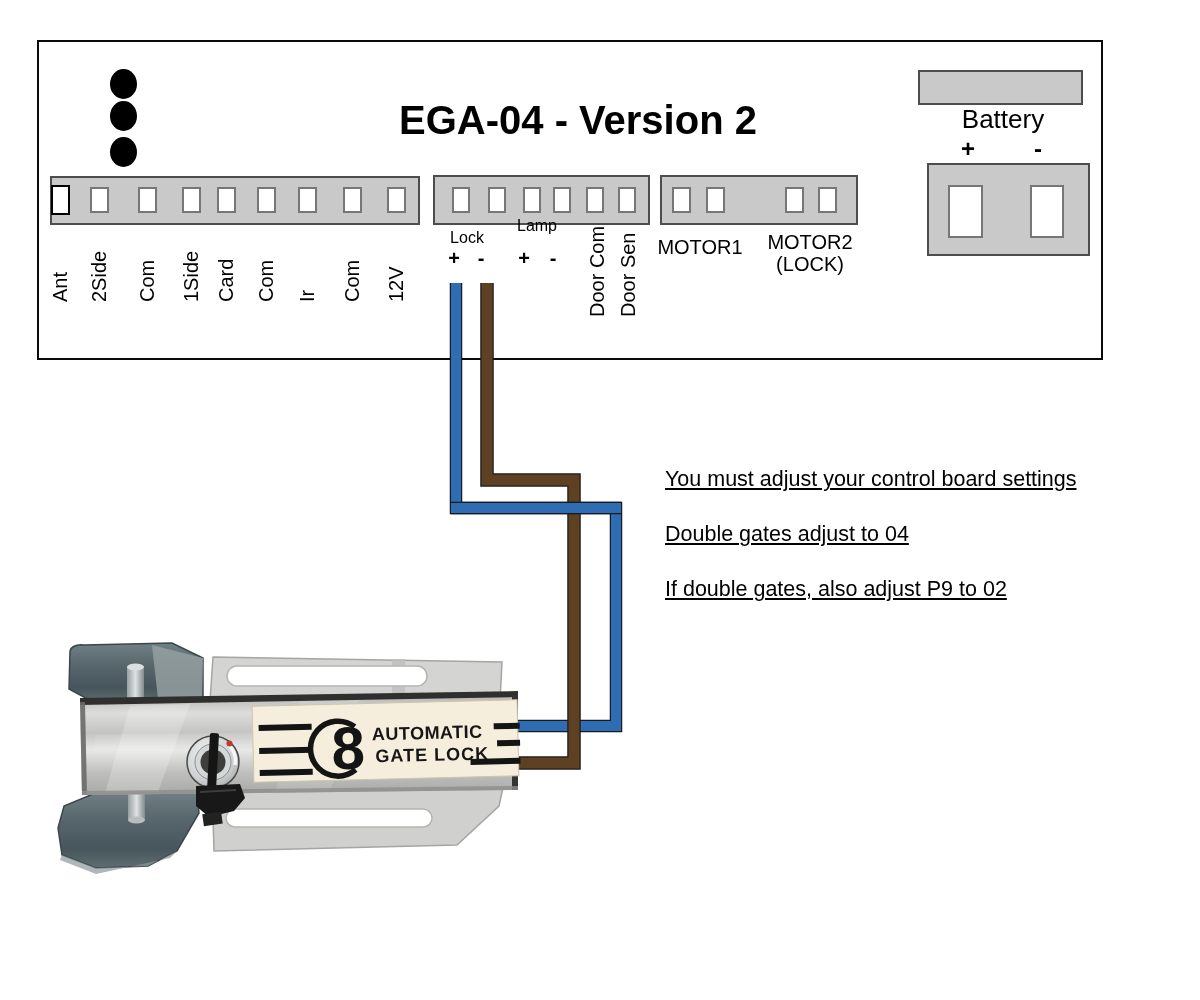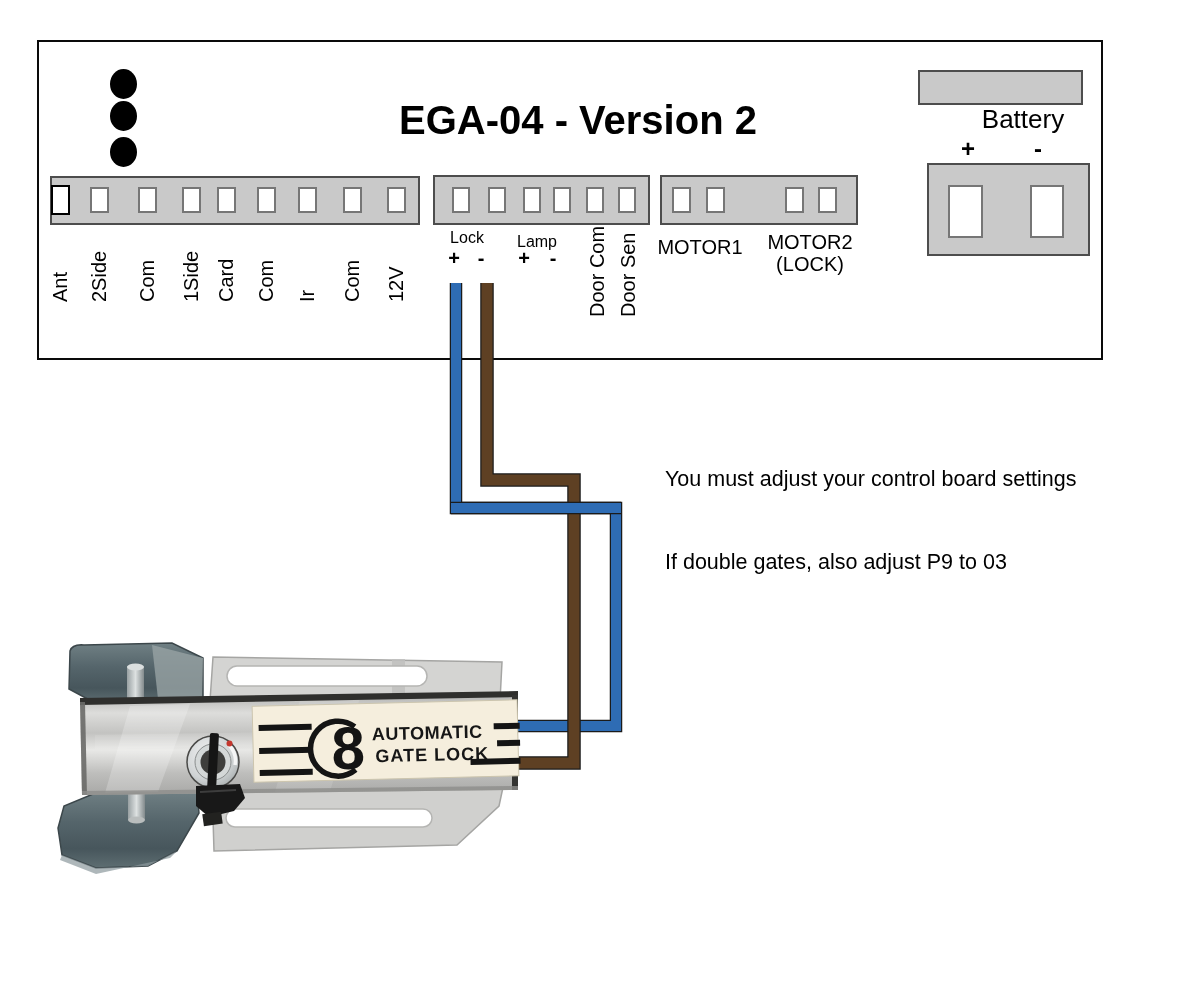--- a/index.html
+++ b/index.html
@@ -13,24 +13,24 @@
             font-size:20px;line-height:24px;white-space:nowrap;}
   .title{left:578px;top:50px;transform:translateX(-50%);text-align:left;
          font-size:40px;font-weight:700;line-height:45px;white-space:nowrap;margin-top:48px;}
   .strip{background:#c9c9c9;border:2px solid #4d4d4d;}
   .pin{background:#ffffff;border:2px solid #767676;position:absolute;}
   .pin.first{border-color:#000;}
   .hlabel{position:absolute;transform:translateX(-50%);font-size:16px;line-height:21px;white-space:nowrap;}
   .vlabel{position:absolute;height:20px;line-height:20px;font-size:20px;white-space:nowrap;
           transform-origin:0 100%;transform:rotate(-90deg);}
   .sign{font-weight:700;font-size:20px;}
-  .batt-label{font-size:26px;margin-left:20px;}
+  .batt-label{font-size:26px;}
   .bsign{font-size:24px;font-weight:700;}
   .motor-label{font-size:20px;}
-  .notes{left:665px;top:466px;}
+  .notes{left:665px;top:466px;text-decoration:underline;}
   .note-line{height:27.5px;line-height:27.5px;font-size:21.5px;white-space:nowrap;}
   svg{position:absolute;left:0;top:0;}
   svg text{font-family:"Liberation Sans",sans-serif;}
 </style>
 </head>
 <body>
 
 <div class="canvas">
 
   <div class="abs board-box"></div>
@@ -68,21 +68,21 @@
   <span class="pin" style="left:452px;top:187px;width:18px;height:26px"></span>
   <span class="pin" style="left:488px;top:187px;width:18px;height:26px"></span>
   <span class="pin" style="left:523px;top:187px;width:18px;height:26px"></span>
   <span class="pin" style="left:553px;top:187px;width:18px;height:26px"></span>
   <span class="pin" style="left:586px;top:187px;width:18px;height:26px"></span>
   <span class="pin" style="left:618px;top:187px;width:18px;height:26px"></span>
 
   <span class="hlabel" style="left:467px;top:227px">Lock</span>
   <span class="hlabel sign" style="left:454px;top:248px">+</span>
   <span class="hlabel sign" style="left:481px;top:248px">-</span>
-  <span class="hlabel" style="left:537px;top:231px">Lamp</span>
+  <span class="hlabel" style="left:537px;top:215px">Lamp</span>
   <span class="hlabel sign" style="left:524px;top:248px">+</span>
   <span class="hlabel sign" style="left:553px;top:248px">-</span>
   <span class="vlabel" style="left:607px;top:297px">Door Com</span>
   <span class="vlabel" style="left:638px;top:297px">Door Sen</span>
 
   <div class="abs strip" style="left:660px;top:175px;width:198px;height:50px"></div>
   <span class="pin" style="left:672px;top:187px;width:19px;height:26px"></span>
   <span class="pin" style="left:706px;top:187px;width:19px;height:26px"></span>
   <span class="pin" style="left:785px;top:187px;width:19px;height:26px"></span>
   <span class="pin" style="left:818px;top:187px;width:19px;height:26px"></span>
@@ -109,22 +109,23 @@
     </g>
     <g>
       <path d="M451 508 H621" fill="none" stroke="#1b1b1b" stroke-width="12.5"></path>
       <path d="M451 508 H621" fill="none" stroke="#2e6cb4" stroke-width="10"></path>
     </g>
   </svg>
 
   <div class="abs notes">
     <div class="note-line">You must adjust your control board settings</div>
     <div class="note-line"></div>
+    <div class="note-line">Double gates adjust to 04</div>
     <div class="note-line"></div>
-    <div class="note-line">If double gates, also adjust P9 to 03</div>
+    <div class="note-line">If double gates, also adjust P9 to 02</div>
   </div>
 
   <svg width="1200" height="1000" viewBox="0 0 1200 1000">
     <defs>
       <linearGradient id="bodyGrad" x1="0" y1="0" x2="0" y2="1">
         <stop offset="0" stop-color="#b4b4b2"></stop>
         <stop offset="0.18" stop-color="#dddddb"></stop>
         <stop offset="0.38" stop-color="#c3c3c1"></stop>
         <stop offset="0.55" stop-color="#e8e8e6"></stop>
         <stop offset="0.78" stop-color="#bebebc"></stop>

